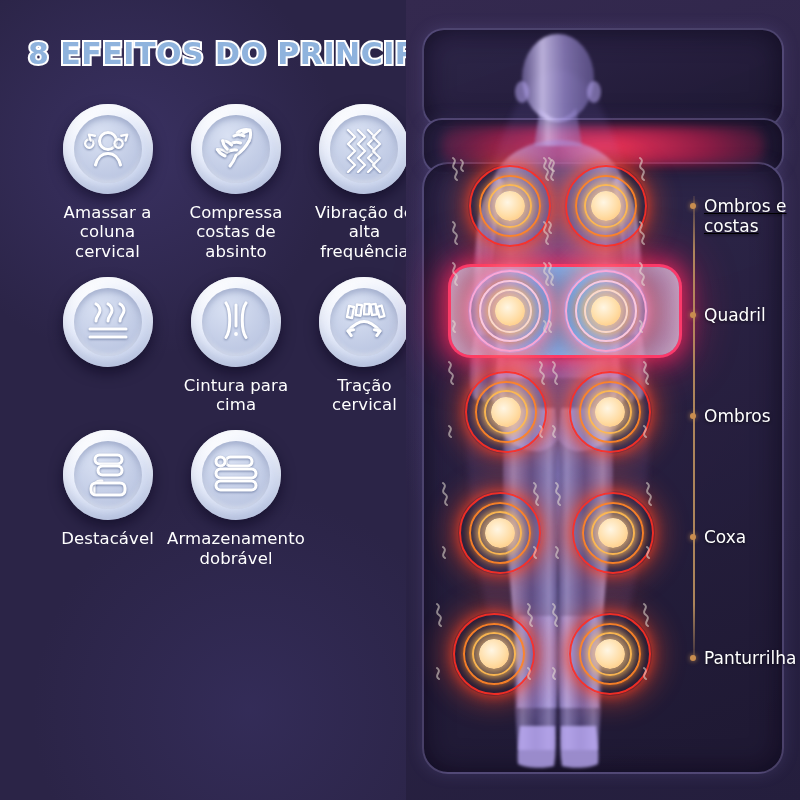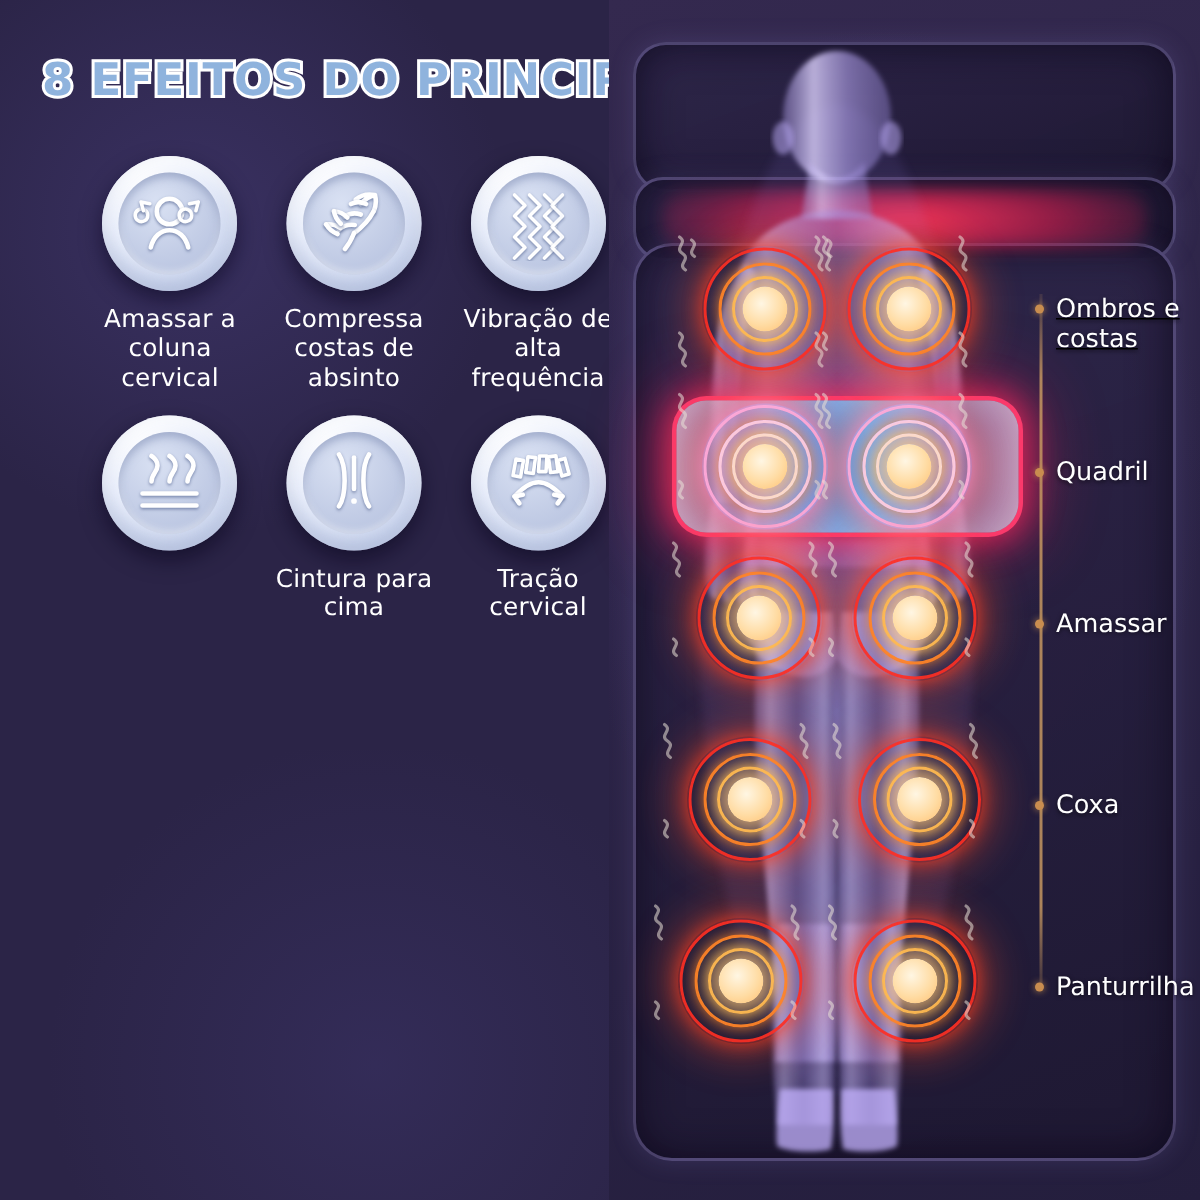--- a/index.html
+++ b/index.html
@@ -229,21 +229,48 @@
           <path class="glyph-thin" d="M10 16 12 5l5 1-2 11zM18.5 14 20 3.5l5 .6-1.5 10.6zM27 13.4 27.6 3h5l-.6 10.4zM35 14l-1.4-10.4 5-.7L40 13.4zM42.6 16.4 39.8 6l4.8-1.4 2.8 10.4z"></path>
           <path class="glyph-stroke" d="M11 30c6-6.5 11-9.5 16-9.5S37 23.5 43 30"></path>
           <path class="glyph-stroke" d="M11 30l5.5-1.2M11 30l3.2 4.6"></path>
           <path class="glyph-stroke" d="M43 30l-5.5-1.2M43 30l-3.2 4.6"></path>
         </svg>
       </span>
     </div>
     <div class="feature-label">Tração cervical</div>
   </div>
 
-
+  <div class="feature">
+    <div class="circle">
+      <span>
+        <svg width="50" height="48" viewBox="0 0 50 48">
+          <rect class="glyph-stroke" x="12" y="4" width="27" height="9" rx="4.5"></rect>
+          <rect class="glyph-stroke" x="15" y="15" width="24" height="9" rx="4.5"></rect>
+          <path class="glyph-stroke" d="M11 43v-7a6 6 0 0 1 6-6h2"></path>
+          <rect class="glyph-stroke" x="8" y="32" width="34" height="12" rx="5"></rect>
+        </svg>
+      </span>
+    </div>
+    <div class="feature-label">Destacável</div>
+  </div>
+
+  <div class="feature">
+    <div class="circle">
+      <span>
+        <svg width="52" height="42" viewBox="0 0 52 42">
+          <rect class="glyph-stroke" x="16" y="3" width="26" height="9" rx="4.5"></rect>
+          <circle class="glyph-stroke" cx="10.5" cy="7.5" r="4.5"></circle>
+          <rect class="glyph-stroke" x="6" y="15" width="40" height="9" rx="4.5"></rect>
+          <rect class="glyph-stroke" x="6" y="27" width="40" height="9" rx="4.5"></rect>
+        </svg>
+      </span>
+    </div>
+    <div class="feature-label">Armazenamento
+dobrável</div>
+  </div>
 
 </div>
 
 <div class="scene">
   <div class="scene-bg"></div>
 
   <div class="mat mat-head"></div>
   <div class="mat mat-neck"></div>
   <div class="mat mat-body"></div>
   <div class="neck-heat"></div>
@@ -626,21 +653,21 @@
   <span class="dot"></span>
   <span class="ctext">Ombros e
 costas</span>
 </div>
 <div class="callout" style="left:690px;top:305px;">
   <span class="dot"></span>
   <span class="ctext">Quadril</span>
 </div>
 <div class="callout" style="left:690px;top:406px;">
   <span class="dot"></span>
-  <span class="ctext">Amassar</span>
+  <span class="ctext">Ombros</span>
 </div>
 <div class="callout" style="left:690px;top:527px;text-align:right;">
   <span class="dot"></span>
   <span class="ctext">Coxa</span>
 </div>
 <div class="callout" style="left:690px;top:648px;">
   <span class="dot"></span>
   <span class="ctext">Panturrilha</span>
 </div>
 

